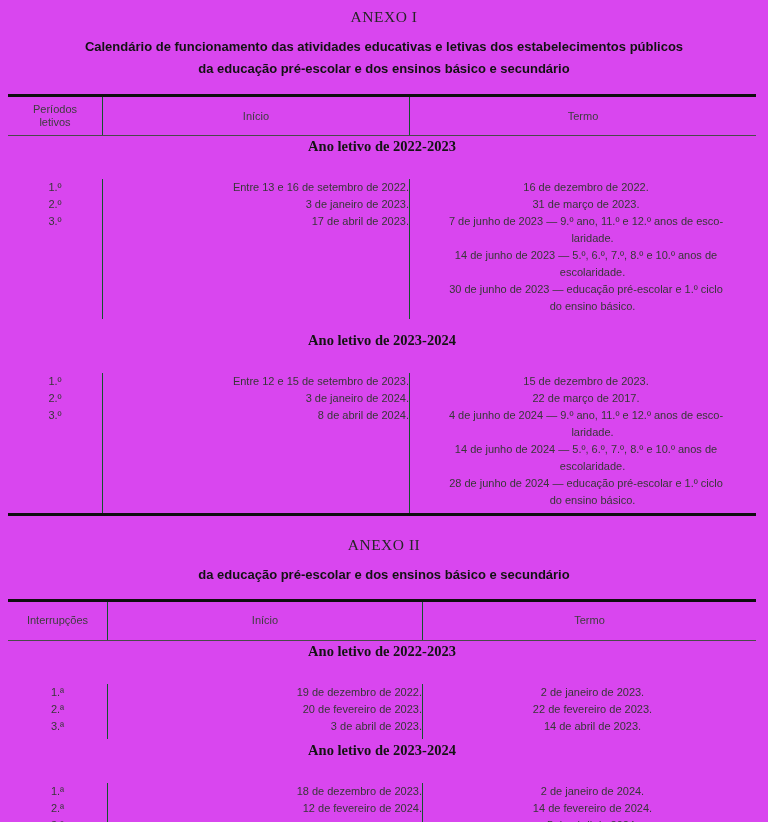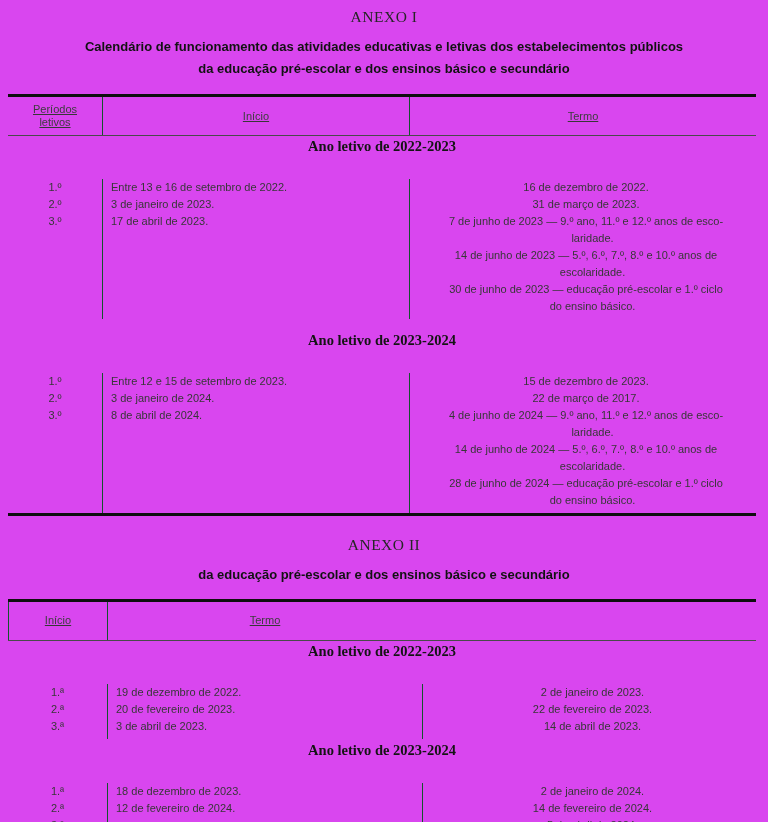--- a/index.html
+++ b/index.html
@@ -24,21 +24,20 @@
     margin-top:11px;
     font-size:13px;line-height:21.5px;font-weight:bold;
     text-align:center;color:#121212;
   }
   .dtable{margin-left:8px;margin-right:12px;}
   .rule-thick{height:3px;background:#0e0e0e;}
   .rule-thin{height:1px;background:#4a4a4a;}
   .thead{
     display:grid;
     grid-template-columns:var(--c1) var(--c2) 1fr;
-    text-decoration:underline;
   }
   .th{
     height:38px;
     display:flex;flex-direction:column;justify-content:center;align-items:center;
     font-size:11px;line-height:13px;color:#3d3d3d;
   }
   .bl{border-left:1px solid #14532d;}
   .section-heading{
     font-family:"Liberation Serif", serif;
     font-weight:bold;font-size:14.5px;line-height:17px;
@@ -48,21 +47,21 @@
   .mt-next{margin-top:13px;}
   .mt-tight{margin-top:3px;}
   .section-grid{
     display:grid;
     grid-template-columns:var(--c1) var(--c2) 1fr;
     font-size:11px;line-height:17px;
     margin-top:24px;
   }
   .cell{padding-bottom:4px;}
   .c1 .line{text-align:center;}
-  .c2{padding-left:8px;}
+  .c2{padding-left:8px;text-align:right;}
   .c3{padding-left:6px;text-align:center;}
   .line{white-space:nowrap;}
   .line.indent{padding-left:13px;}
   #anexo1-table{--c1:94px;--c2:307px;}
   #anexo2-table{--c1:99px;--c2:315px;}
   .gap-a2{margin-top:21px;}
   .rule-top-a1{margin-top:15px;}
   .rule-top-a2{margin-top:13px;}
 </style>
 </head>
@@ -152,20 +151,23 @@
     <div class="anexo-heading gap-a2">ANEXO II</div>
 
     <div class="anexo-title">
         <div class="line">da educação pré-escolar e dos ensinos básico e secundário</div>
       </div>
 
     <div class="dtable rule-top-a2" id="anexo2-table">
       <div class="rule-thick"></div>
 
       <div class="thead">
+        <div class="th c1">
+            <div class="line">Interrupções</div>
+          </div>
         <div class="th bl">
           <span class="line">Início</span>
         </div>
         <div class="th bl">
           <span class="line">Termo</span>
         </div>
       </div>
 
       <div class="rule-thin"></div>
 

